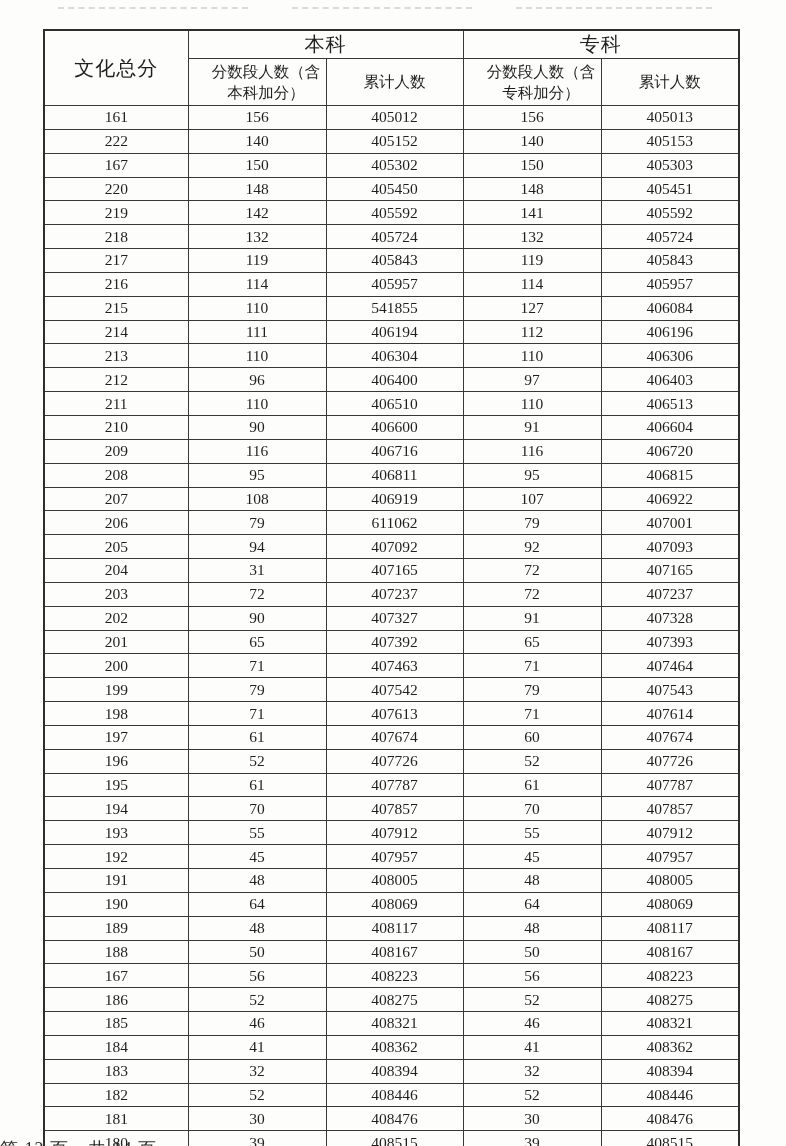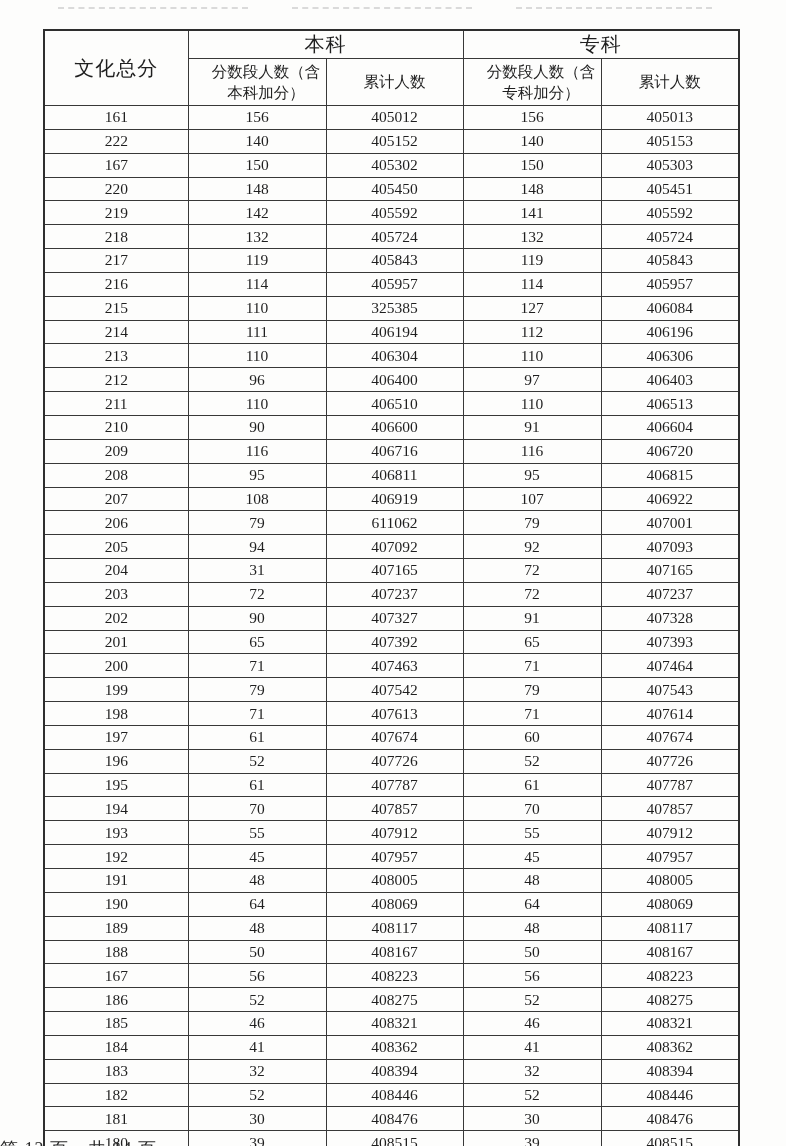--- a/index.html
+++ b/index.html
@@ -177,21 +177,21 @@
       <tr>
         <td>216</td>
         <td>114</td>
         <td>405957</td>
         <td>114</td>
         <td>405957</td>
       </tr>
       <tr>
         <td>215</td>
         <td>110</td>
-        <td>325385</td>
+        <td>541855</td>
         <td>127</td>
         <td>406084</td>
       </tr>
       <tr>
         <td>214</td>
         <td>111</td>
         <td>406194</td>
         <td>112</td>
         <td>406196</td>
       </tr>

